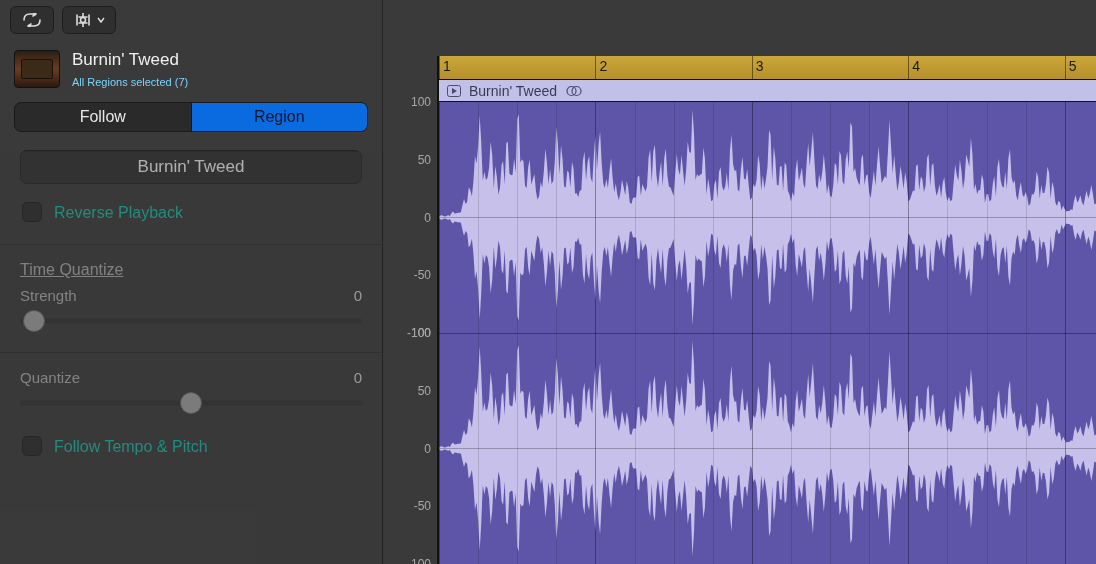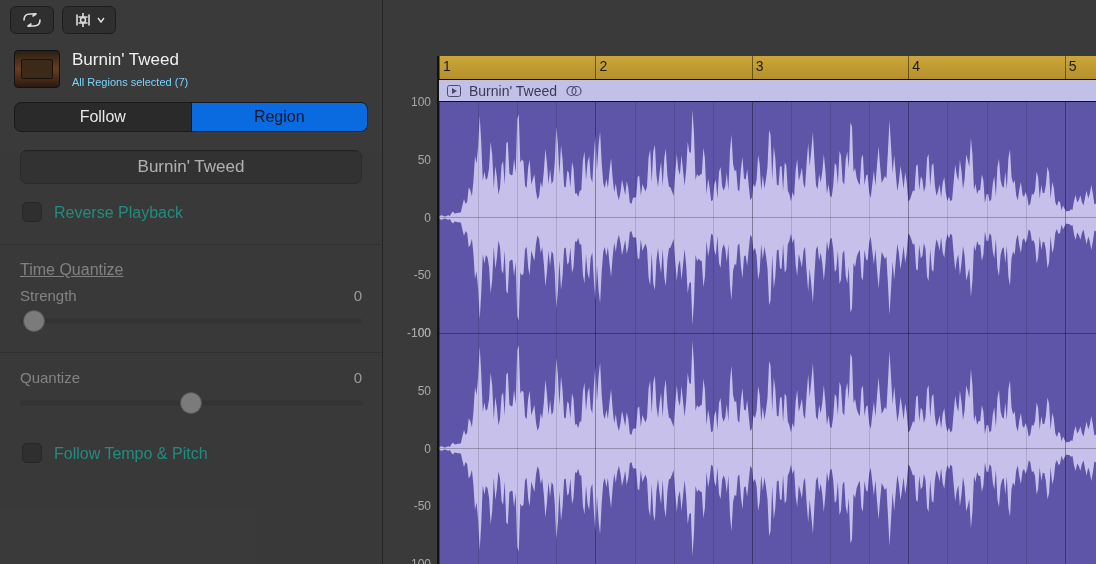--- a/index.html
+++ b/index.html
@@ -135,21 +135,21 @@
 
       <div class="param-row">
         <span>Quantize</span>
         <span class="val">0</span>
       </div>
       <div class="slider">
         <div class="track"></div>
         <div class="thumb" id="thumb-transpose" style="left: 50%;"></div>
       </div>
 
-      <div class="check-row" style="margin-top:21px">
+      <div class="check-row" style="margin-top:14px">
         <div class="checkbox"></div>
         <div>Follow Tempo &amp; Pitch</div>
       </div>
     </div>
 
     <div class="dim"></div>
   </div>
 
   <div class="sep-v"></div>
 

